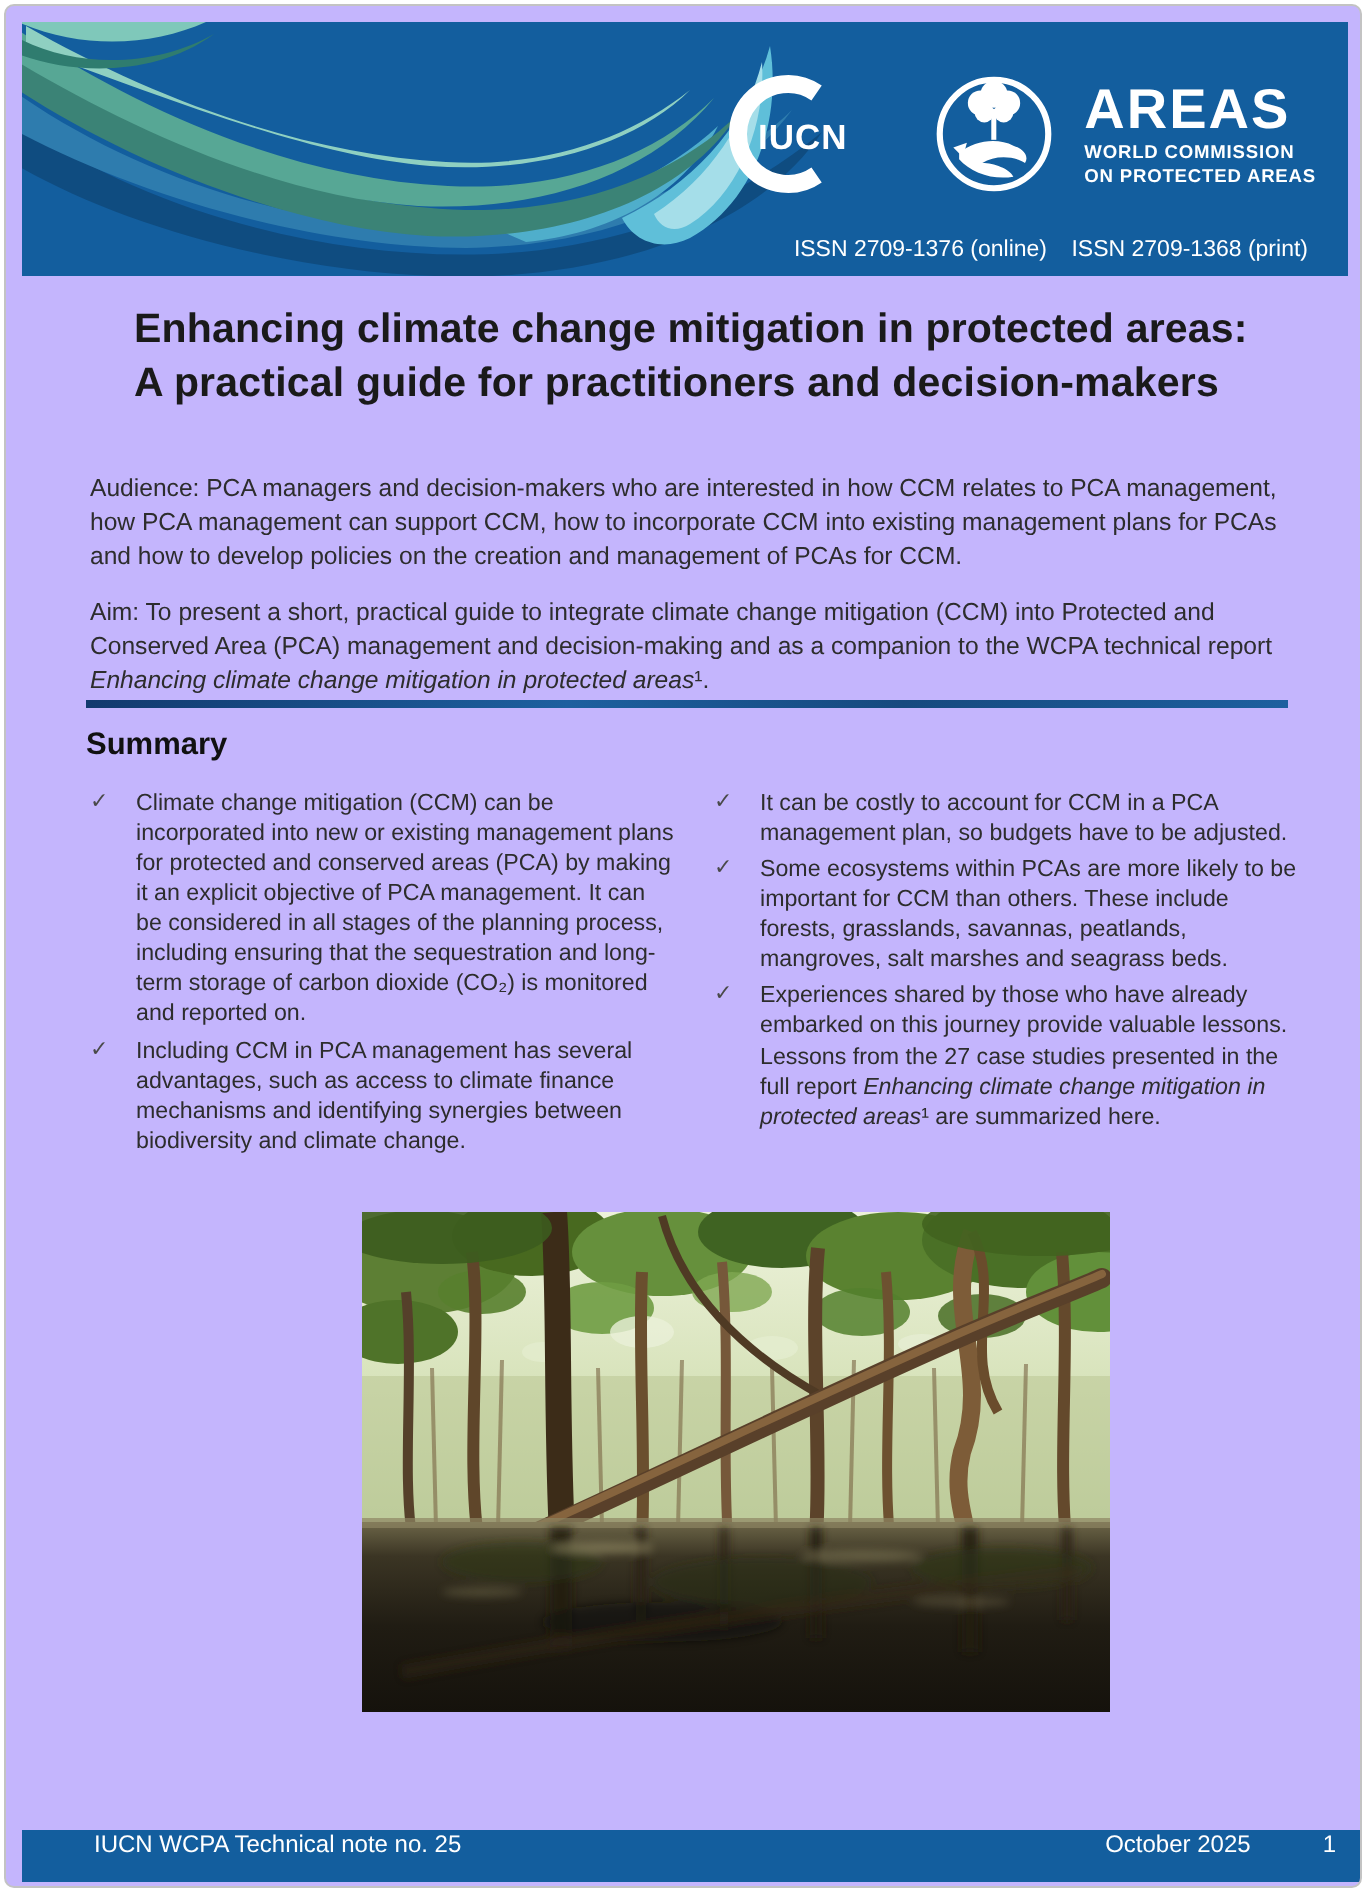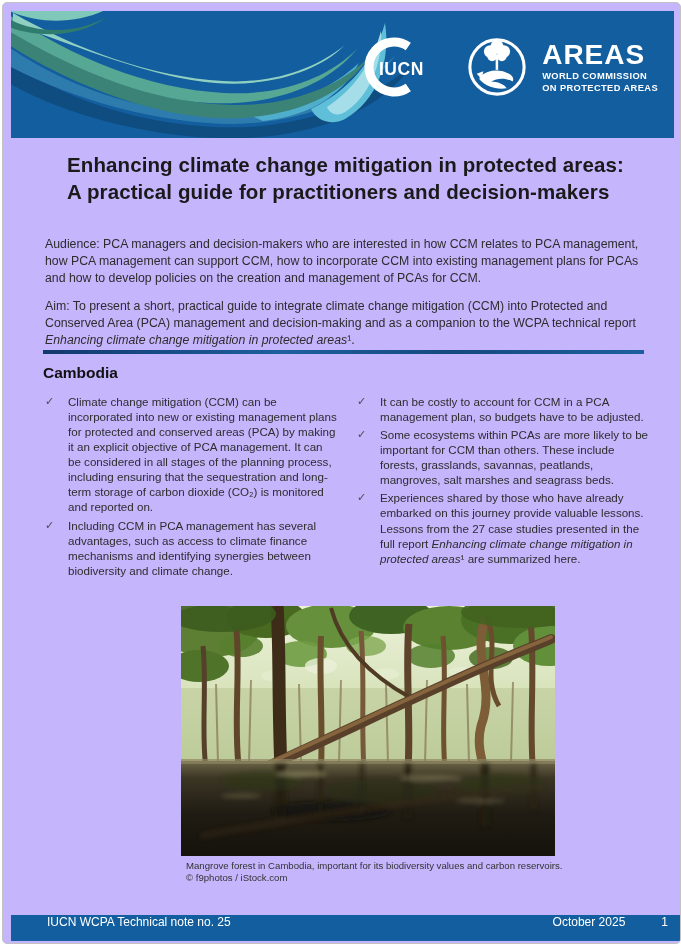--- a/index.html
+++ b/index.html
@@ -132,32 +132,36 @@
         <path d="M 11 39 L 18 36.5 L 16 44 Z" fill="#ffffff"></path>
       </svg>
 
       <div class="wcpa-textblock">
         <span class="wcpa-acronym">AREAS</span>
         <span class="wcpa-sub">WORLD COMMISSION</span>
         <span class="wcpa-sub">ON PROTECTED AREAS</span>
       </div>
     </div>
 
+    <div class="issn">
+      <span>ISSN 2709-1376 (online)</span>
+      <span>ISSN 2709-1368 (print)</span>
+    </div>
   </div>
 
   <h1 class="title">Enhancing climate change mitigation in protected areas: A practical guide for practitioners and decision-makers</h1>
 
   <div class="intro">
     <p><span>Audience: PCA managers and decision-makers who are interested in how CCM relates to PCA management, how PCA management can support CCM, how to incorporate CCM into existing management plans for PCAs and how to develop policies on the creation and management of PCAs for CCM.</span></p>
     <p><span>Aim: To present a short, practical guide to integrate climate change mitigation (CCM) into Protected and Conserved Area (PCA) management and decision-making and as a companion to the WCPA technical report </span><em>Enhancing climate change mitigation in protected areas</em><span>¹.</span></p>
   </div>
 
   <div class="divider"></div>
 
-  <h2 class="summary-heading">Cambodia</h2>
+  <h2 class="summary-heading">Summary</h2>
 
   <div class="columns">
     <div class="col">
       <ul class="bullets">
           <li><span class="check">✓</span><span class="btext"><span>Climate change mitigation (CCM) can be incorporated into new or existing management plans for protected and conserved areas (PCA) by making it an explicit objective of PCA management. It can be considered in all stages of the planning process, including ensuring that the sequestration and long-term storage of carbon dioxide (CO₂) is monitored and reported on.</span></span></li>
           <li><span class="check">✓</span><span class="btext"><span>Including CCM in PCA management has several advantages, such as access to climate finance mechanisms and identifying synergies between biodiversity and climate change.</span></span></li>
         </ul>
     </div>
     <div class="col">
       <ul class="bullets">
@@ -253,24 +257,20 @@
         <ellipse cx="150" cy="205" rx="60" ry="10" fill="#11130a" opacity=".7"></ellipse>
         <ellipse cx="120" cy="168" rx="26" ry="3" fill="#b3ab7e" opacity=".5"></ellipse>
         <ellipse cx="250" cy="172" rx="30" ry="3" fill="#a79f74" opacity=".45"></ellipse>
         <ellipse cx="60" cy="190" rx="20" ry="2.5" fill="#8f8760" opacity=".4"></ellipse>
         <ellipse cx="300" cy="195" rx="24" ry="2.5" fill="#8f8760" opacity=".35"></ellipse>
         <path d="M 20 230 C 100 215 220 195 360 180" stroke="#3a2c1a" stroke-width="7" fill="none" opacity=".5"></path>
       </g>
     </svg>
   </div>
 
-  <div class="caption">
-    <div>Mangrove forest in Cambodia, important for its biodiversity values and carbon reservoirs.</div>
-    <div>© f9photos / iStock.com</div>
-  </div>
 
   <div class="footer">
     <span class="f-left">IUCN WCPA Technical note no. 25</span>
     <span class="f-right">
       <span>October 2025</span>
       <span>1</span>
     </span>
   </div>
 
 </div>

